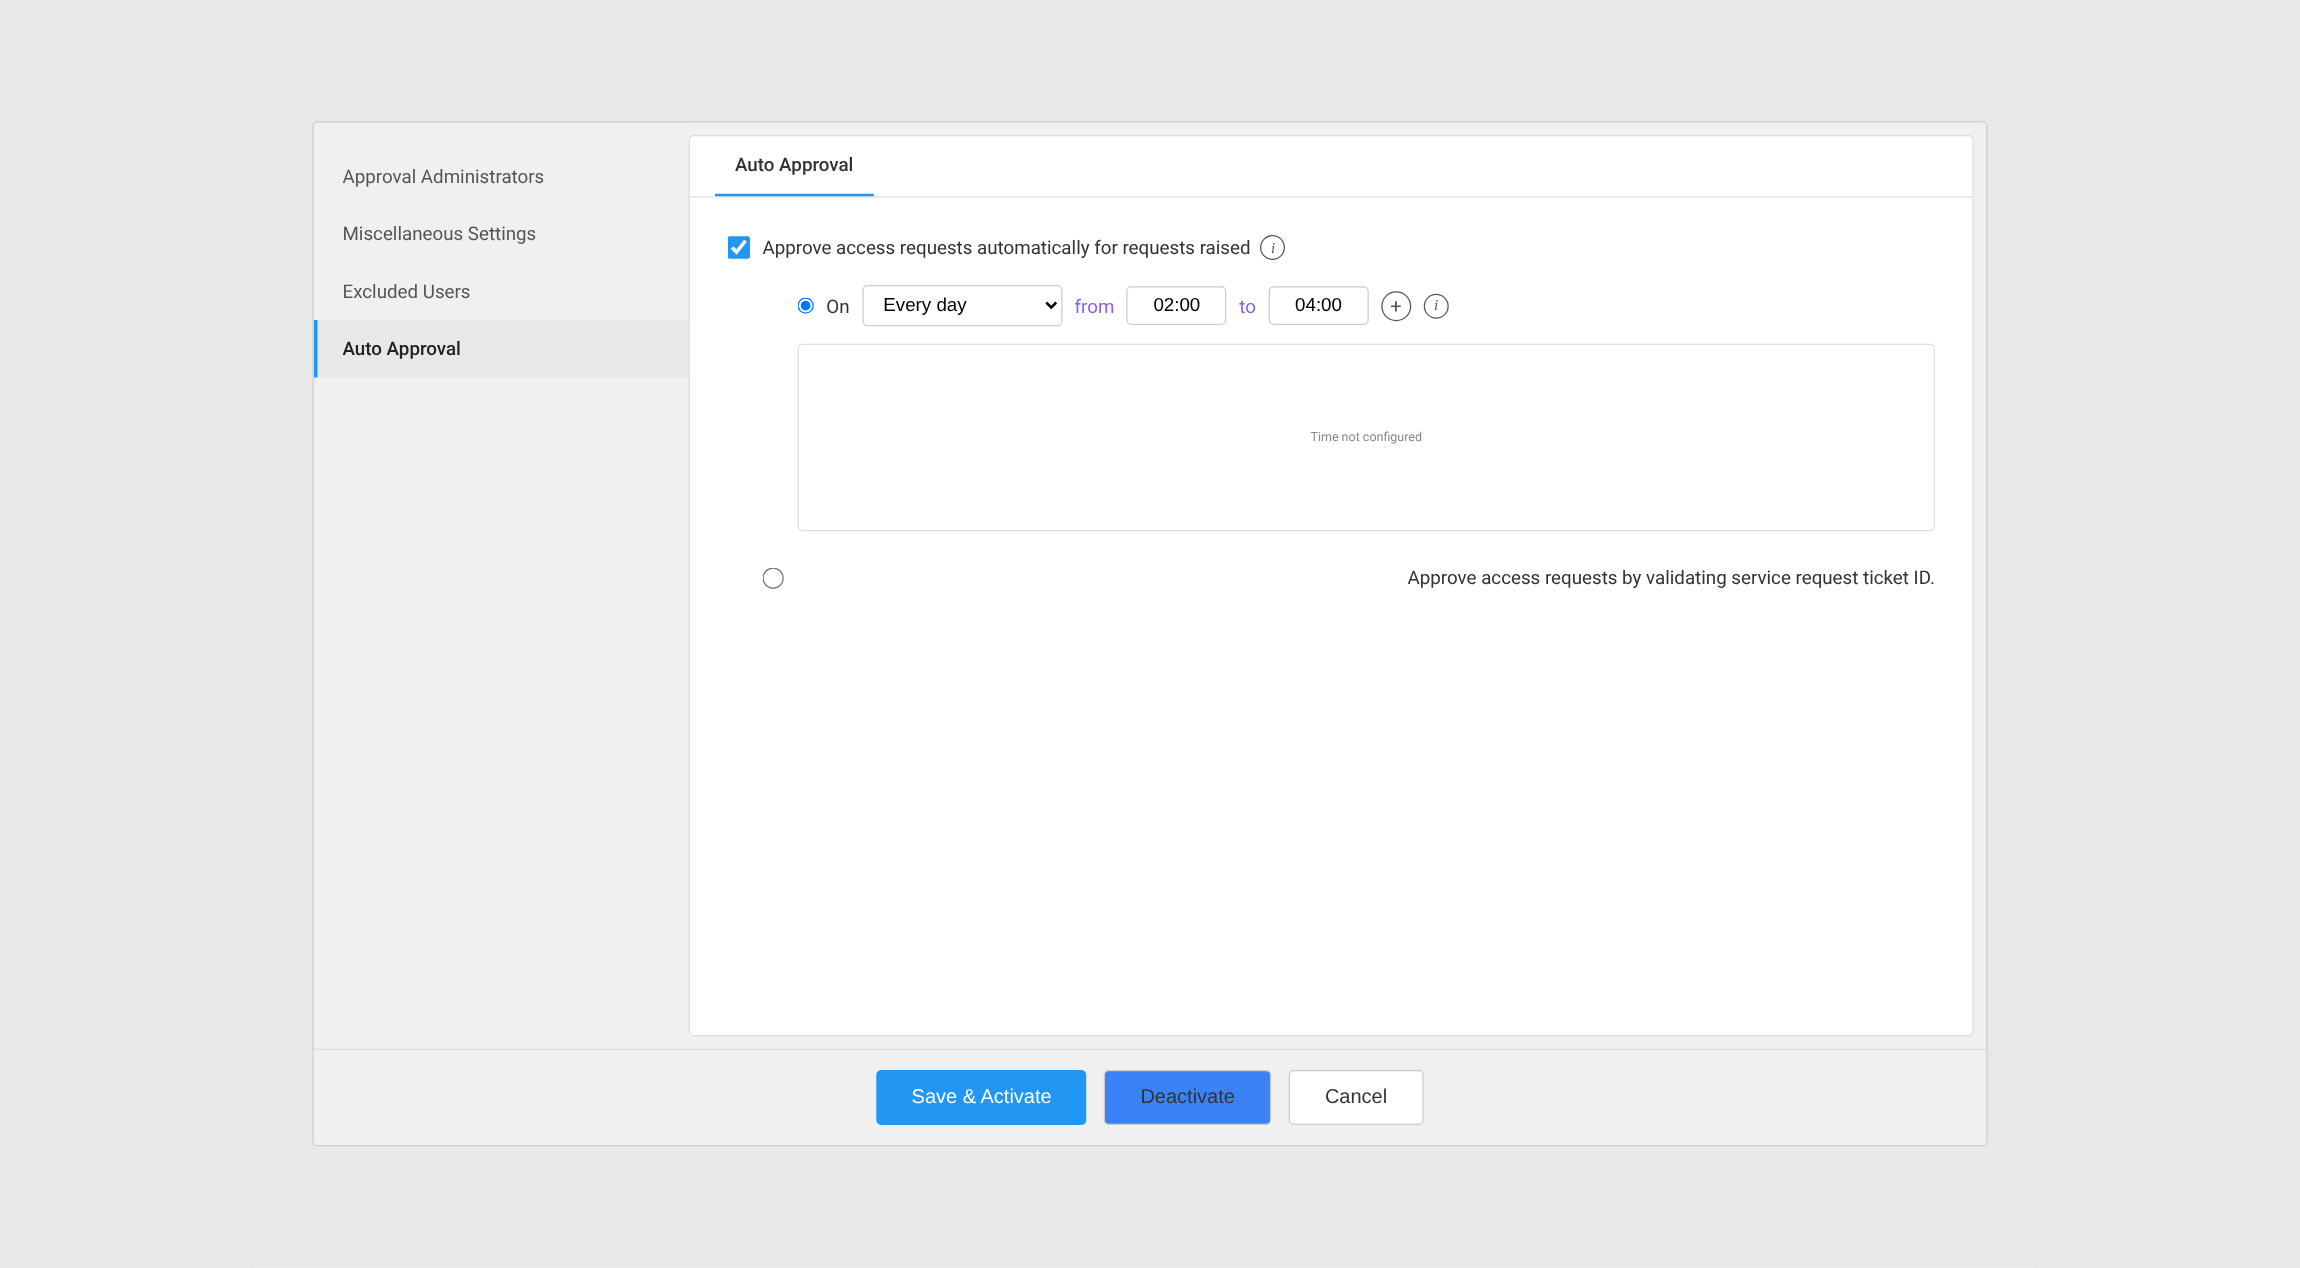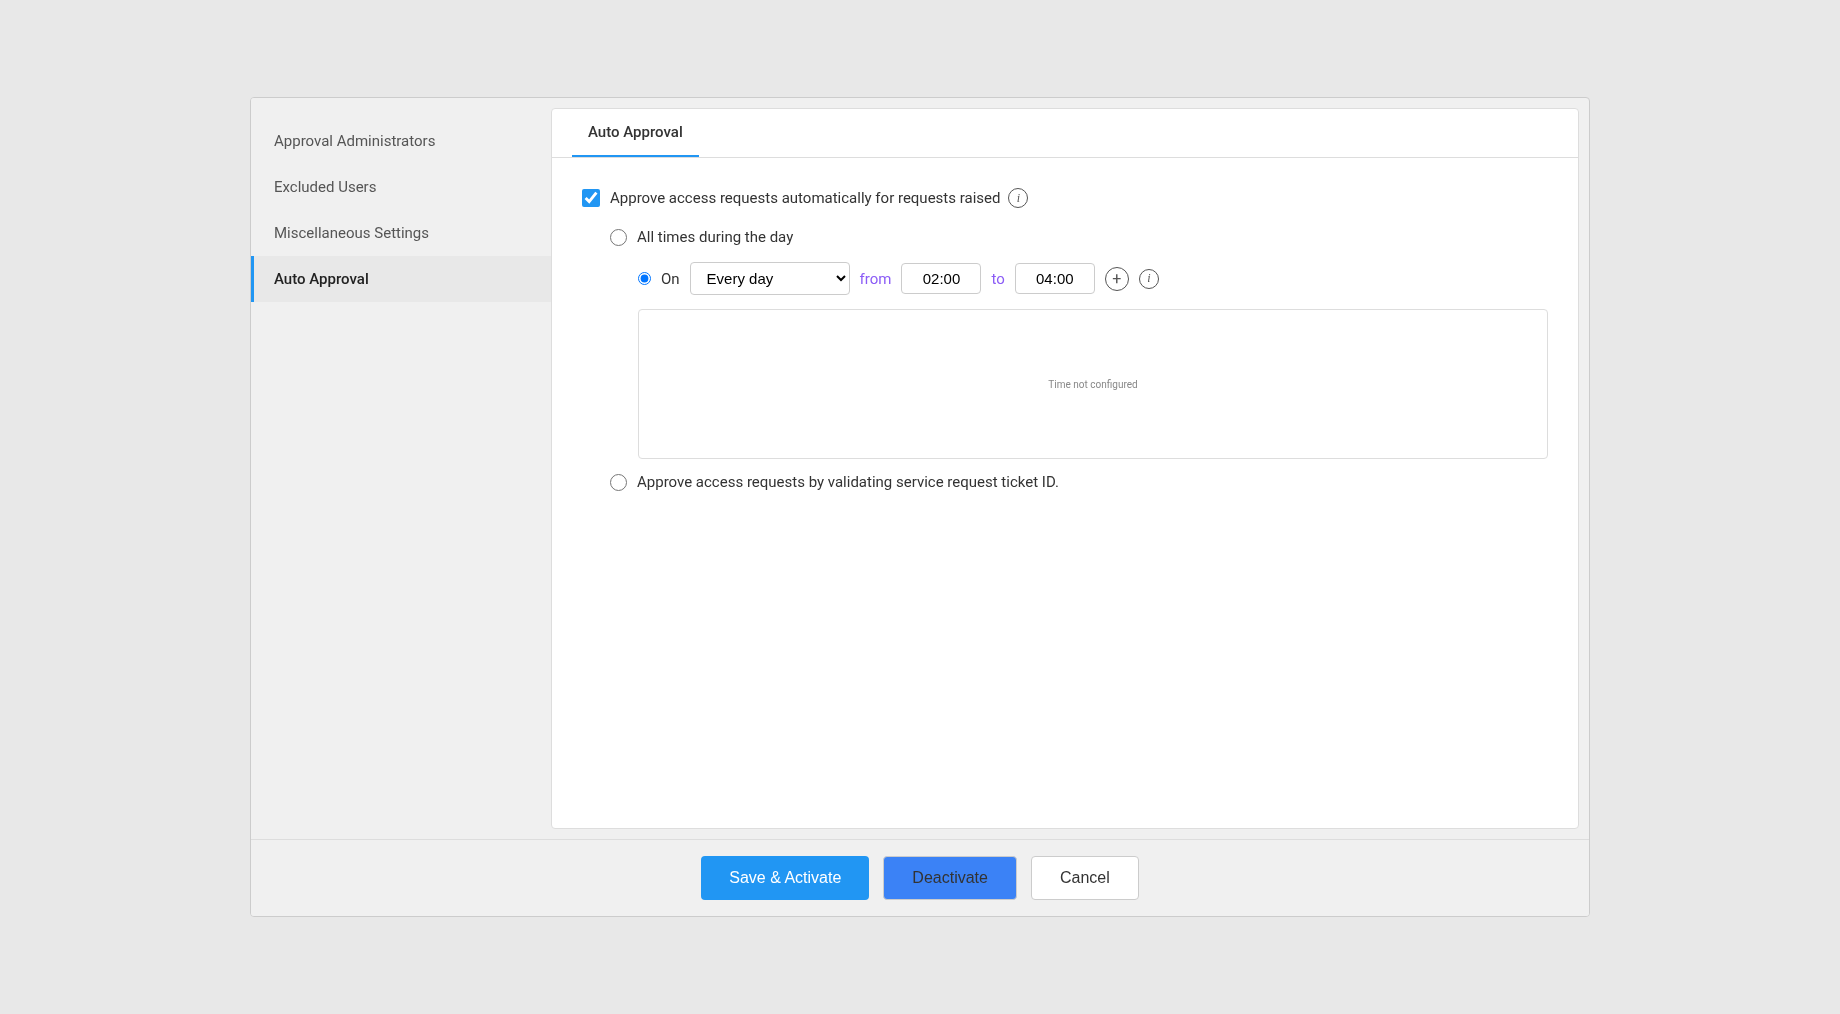--- a/index.html
+++ b/index.html
@@ -241,24 +241,24 @@
 <body>
 
 <div class="outer-container">
   <div class="main-area">
 
     <nav class="sidebar">
       <div class="sidebar-item">
         <span>Approval Administrators</span>
       </div>
       <div class="sidebar-item">
+        <span>Miscellaneous Settings</span>
+      </div>
+      <div class="sidebar-item">
         <span>Excluded Users</span>
-      </div>
-      <div class="sidebar-item">
-        <span>Miscellaneous Settings</span>
       </div>
       <div class="sidebar-item active">
         <span>Auto Approval</span>
       </div>
     </nav>
 
     <div class="content-area">
       <div class="tab-bar">
         <div class="tab active">
           <span>Auto Approval</span>
@@ -270,26 +270,20 @@
         <div class="checkbox-row">
           <input type="checkbox" checked="" id="main-checkbox" style="">
           <label class="checkbox-label" for="main-checkbox">
             <span>Approve access requests automatically for requests raised</span>
             <span class="info-icon">i</span>
           </label>
         </div>
 
         <div class="radio-group">
 
-          <div class="radio-row">
-            <input type="radio" name="schedule" id="radio-all-times" style="">
-            <label class="radio-label" for="radio-all-times">
-              <span>All times during the day</span>
-            </label>
-          </div>
 
           <div class="section-with-dropdown">
             <div class="on-row">
               <input type="radio" name="schedule" id="radio-on" checked="" style="">
               <label class="radio-label" for="radio-on">
                 <span>On</span>
               </label>
               <select class="day-select">
                 <option>Every day</option>
                 <option>Weekdays</option>
@@ -308,21 +302,21 @@
               <input type="text" class="time-input" value="04:00" style="">
               <span class="add-icon">+</span>
               <span class="info-icon">i</span>
             </div>
             <div class="time-config-box">
               <span>Time not configured</span>
             </div>
           </div>
         </div>
 
-        <div class="radio-row validate-row" style="margin-top: 14px; margin-left: 28px;">
+        <div class="radio-row validate-row" style="margin-top: 28px; margin-left: 28px; justify-content: space-between;">
           <input type="radio" name="schedule" id="radio-validate" style="">
           <label class="radio-label" for="radio-validate">
             <span>Approve access requests by validating service request ticket ID.</span>
           </label>
         </div>
       </div>
     </div>
   </div>
 
   <div class="footer-bar">

